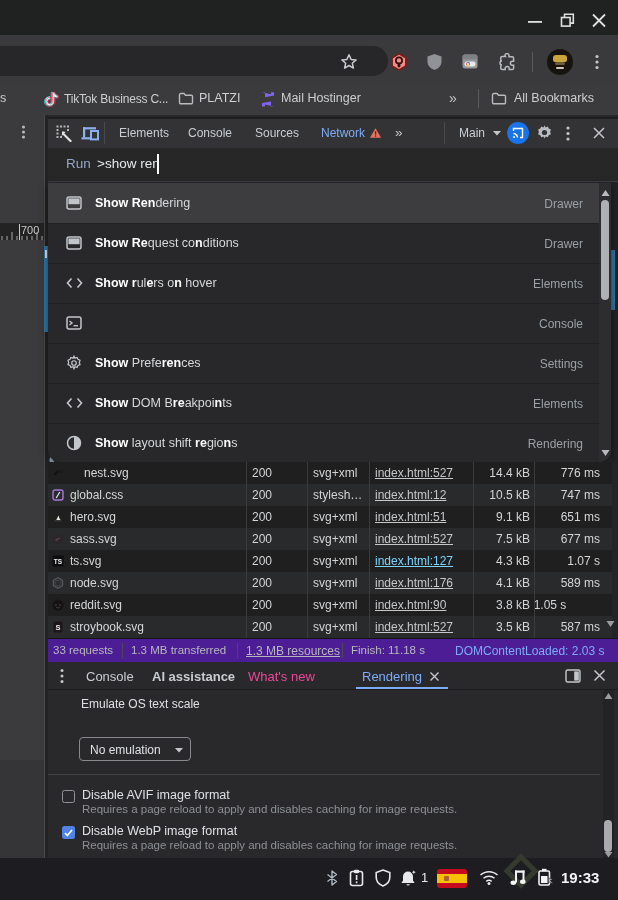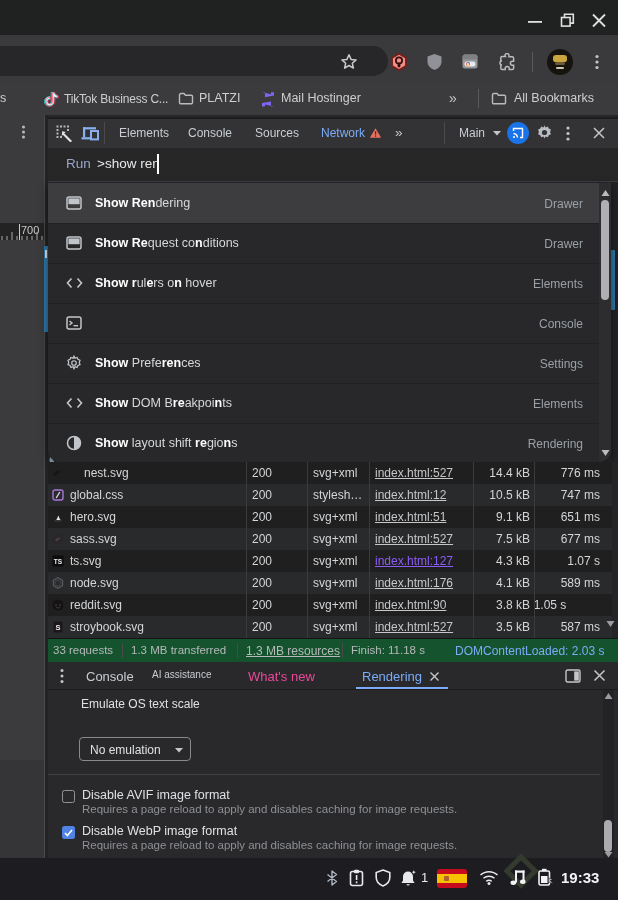--- a/index.html
+++ b/index.html
@@ -326,21 +326,21 @@
     <div class="abs" style="left:0;top:88px;width:570px;height:22px;background:#1f1f20;"></div>
     <div class="abs" style="left:4px;top:93px;">
       <svg width="12" height="12" viewBox="0 0 12 12">
         <rect x="0.5" y="0.5" width="11" height="11" rx="1" fill="#0d0d0f"></rect>
         <text x="6" y="9" font-size="6.5" font-weight="bold" fill="#f2f2f2" text-anchor="middle" font-family="Liberation Sans">TS</text>
       </svg>
     </div>
     <span class="abs" style="left:22px;top:92px;">ts.svg</span>
     <span class="abs" style="left:204px;top:92px;">200</span>
     <span class="abs" style="left:265px;top:92px;">svg+xml</span>
-    <span class="abs" style="left:327px;top:92px;text-decoration:underline;color:#8b5cf6;">index.html:127</span>
+    <span class="abs" style="left:327px;top:92px;text-decoration:underline;color:#7dd3fc;">index.html:127</span>
     <span class="abs" style="left:382px;top:92px;width:100px;text-align:right;">4.3 kB</span>
     <span class="abs" style="left:452px;top:92px;width:100px;text-align:right;">1.07 s</span>
     <div class="abs" style="left:0;top:110px;width:570px;height:22px;background:#292a2b;"></div>
     <div class="abs" style="left:4px;top:115px;">
       <svg width="12" height="12" viewBox="0 0 12 12">
         <path d="M6 .8 l4.6 2.6 v5.2 L6 11.2 1.4 8.6 V3.4 z" fill="none" stroke="#55585c" stroke-width="1.2"></path>
         <path d="M6 3 l2.8 1.6 v3 L6 9.2 3.2 7.6 v-3 z" fill="none" stroke="#44474a" stroke-width="1"></path>
       </svg>
     </div>
     <span class="abs" style="left:22px;top:114px;">node.svg</span>
@@ -381,41 +381,41 @@
     <div class="abs" style="left:259px;top:0;width:1px;height:176px;background:#3a3b3c;"></div>
     <div class="abs" style="left:321px;top:0;width:1px;height:176px;background:#3a3b3c;"></div>
     <div class="abs" style="left:425px;top:0;width:1px;height:176px;background:#3a3b3c;"></div>
     <div class="abs" style="left:486px;top:0;width:1px;height:176px;background:#3a3b3c;"></div>
     <div class="abs" style="left:564px;top:0;width:6px;height:176px;background:#242426;"></div>
     <svg class="abs" style="left:558px;top:158px;" width="9" height="8" viewBox="0 0 9 8">
       <path d="M4.5 7 L8.5 1 H.5 z" fill="#9a9ca0"></path>
     </svg>
   </div>
 
-<div class="abs" style="left:48px;top:638px;width:570px;height:24px;background:#14532d;border-top:1px solid #141414;box-sizing:border-box;">
+<div class="abs" style="left:48px;top:638px;width:570px;height:24px;background:#4c1d95;border-top:1px solid #141414;box-sizing:border-box;">
   <span class="abs" style="left:5px;top:5px;font-size:11.5px;color:#b6b8ba;">33 requests</span>
   <div class="abs" style="left:74px;top:4px;width:1px;height:15px;background:#4a4a4c;"></div>
   <span class="abs" style="left:83px;top:5px;font-size:11.5px;color:#b6b8ba;">1.3 MB transferred</span>
   <div class="abs" style="left:189px;top:4px;width:1px;height:15px;background:#4a4a4c;"></div>
   <span class="abs" style="left:198px;top:5px;font-size:12px;color:#b6b8ba;text-decoration:underline;">1.3 MB resources</span>
   <div class="abs" style="left:294px;top:4px;width:1px;height:15px;background:#4a4a4c;"></div>
   <span class="abs" style="left:303px;top:5px;font-size:11.5px;color:#b6b8ba;">Finish: 11.18 s</span>
   <span class="abs" style="left:407px;top:5px;font-size:12px;color:#7cacf8;">DOMContentLoaded: 2.03 s</span>
 </div>
 
 <div class="abs" style="left:48px;top:662px;width:570px;height:196px;background:#29292b;"></div>
 
 <div class="abs" style="left:48px;top:662px;width:570px;height:28px;background:#29292b;border-bottom:1px solid #1b1b1c;box-sizing:border-box;">
   <svg class="abs" style="left:11px;top:6px;" width="6" height="16" viewBox="0 0 6 16">
     <circle cx="3" cy="2.5" r="1.5" fill="#c4c6c9"></circle>
       <circle cx="3" cy="8" r="1.5" fill="#c4c6c9"></circle>
       <circle cx="3" cy="13.5" r="1.5" fill="#c4c6c9"></circle>
   </svg>
   <span class="abs" style="left:38px;top:7px;font-size:13px;color:#c9cdd1;">Console</span>
-  <span class="abs" style="left:104px;top:7px;font-size:10px;color:#c9cdd1;">AI assistance</span>
+  <span class="abs" style="left:104px;top:7px;font-size:13px;color:#c9cdd1;font-weight:bold;">AI assistance</span>
   <span class="abs" style="left:200px;top:7px;font-size:13px;color:#ec4899;">What's new</span>
   <span class="abs" style="left:314px;top:7px;font-size:13px;color:#7cacf8;">Rendering</span>
   <svg class="abs" style="left:381px;top:9px;" width="11" height="11" viewBox="0 0 11 11">
       <path d="M1.5 1.5 l8 8 M9.5 1.5 l-8 8" stroke="#c4c6c9" stroke-width="1.4"></path>
     </svg>
   <div class="abs" style="left:308px;top:25px;width:92px;height:2px;background:#7cacf8;"></div>
   <svg class="abs" style="left:517px;top:7px;" width="16" height="14" viewBox="0 0 16 14">
     <rect x="1" y="1" width="14" height="12" rx="1.5" fill="none" stroke="#c4c6c9" stroke-width="1.4"></rect>
     <rect x="9.2" y="2.4" width="4.6" height="9.2" fill="#c4c6c9"></rect>
   </svg>

